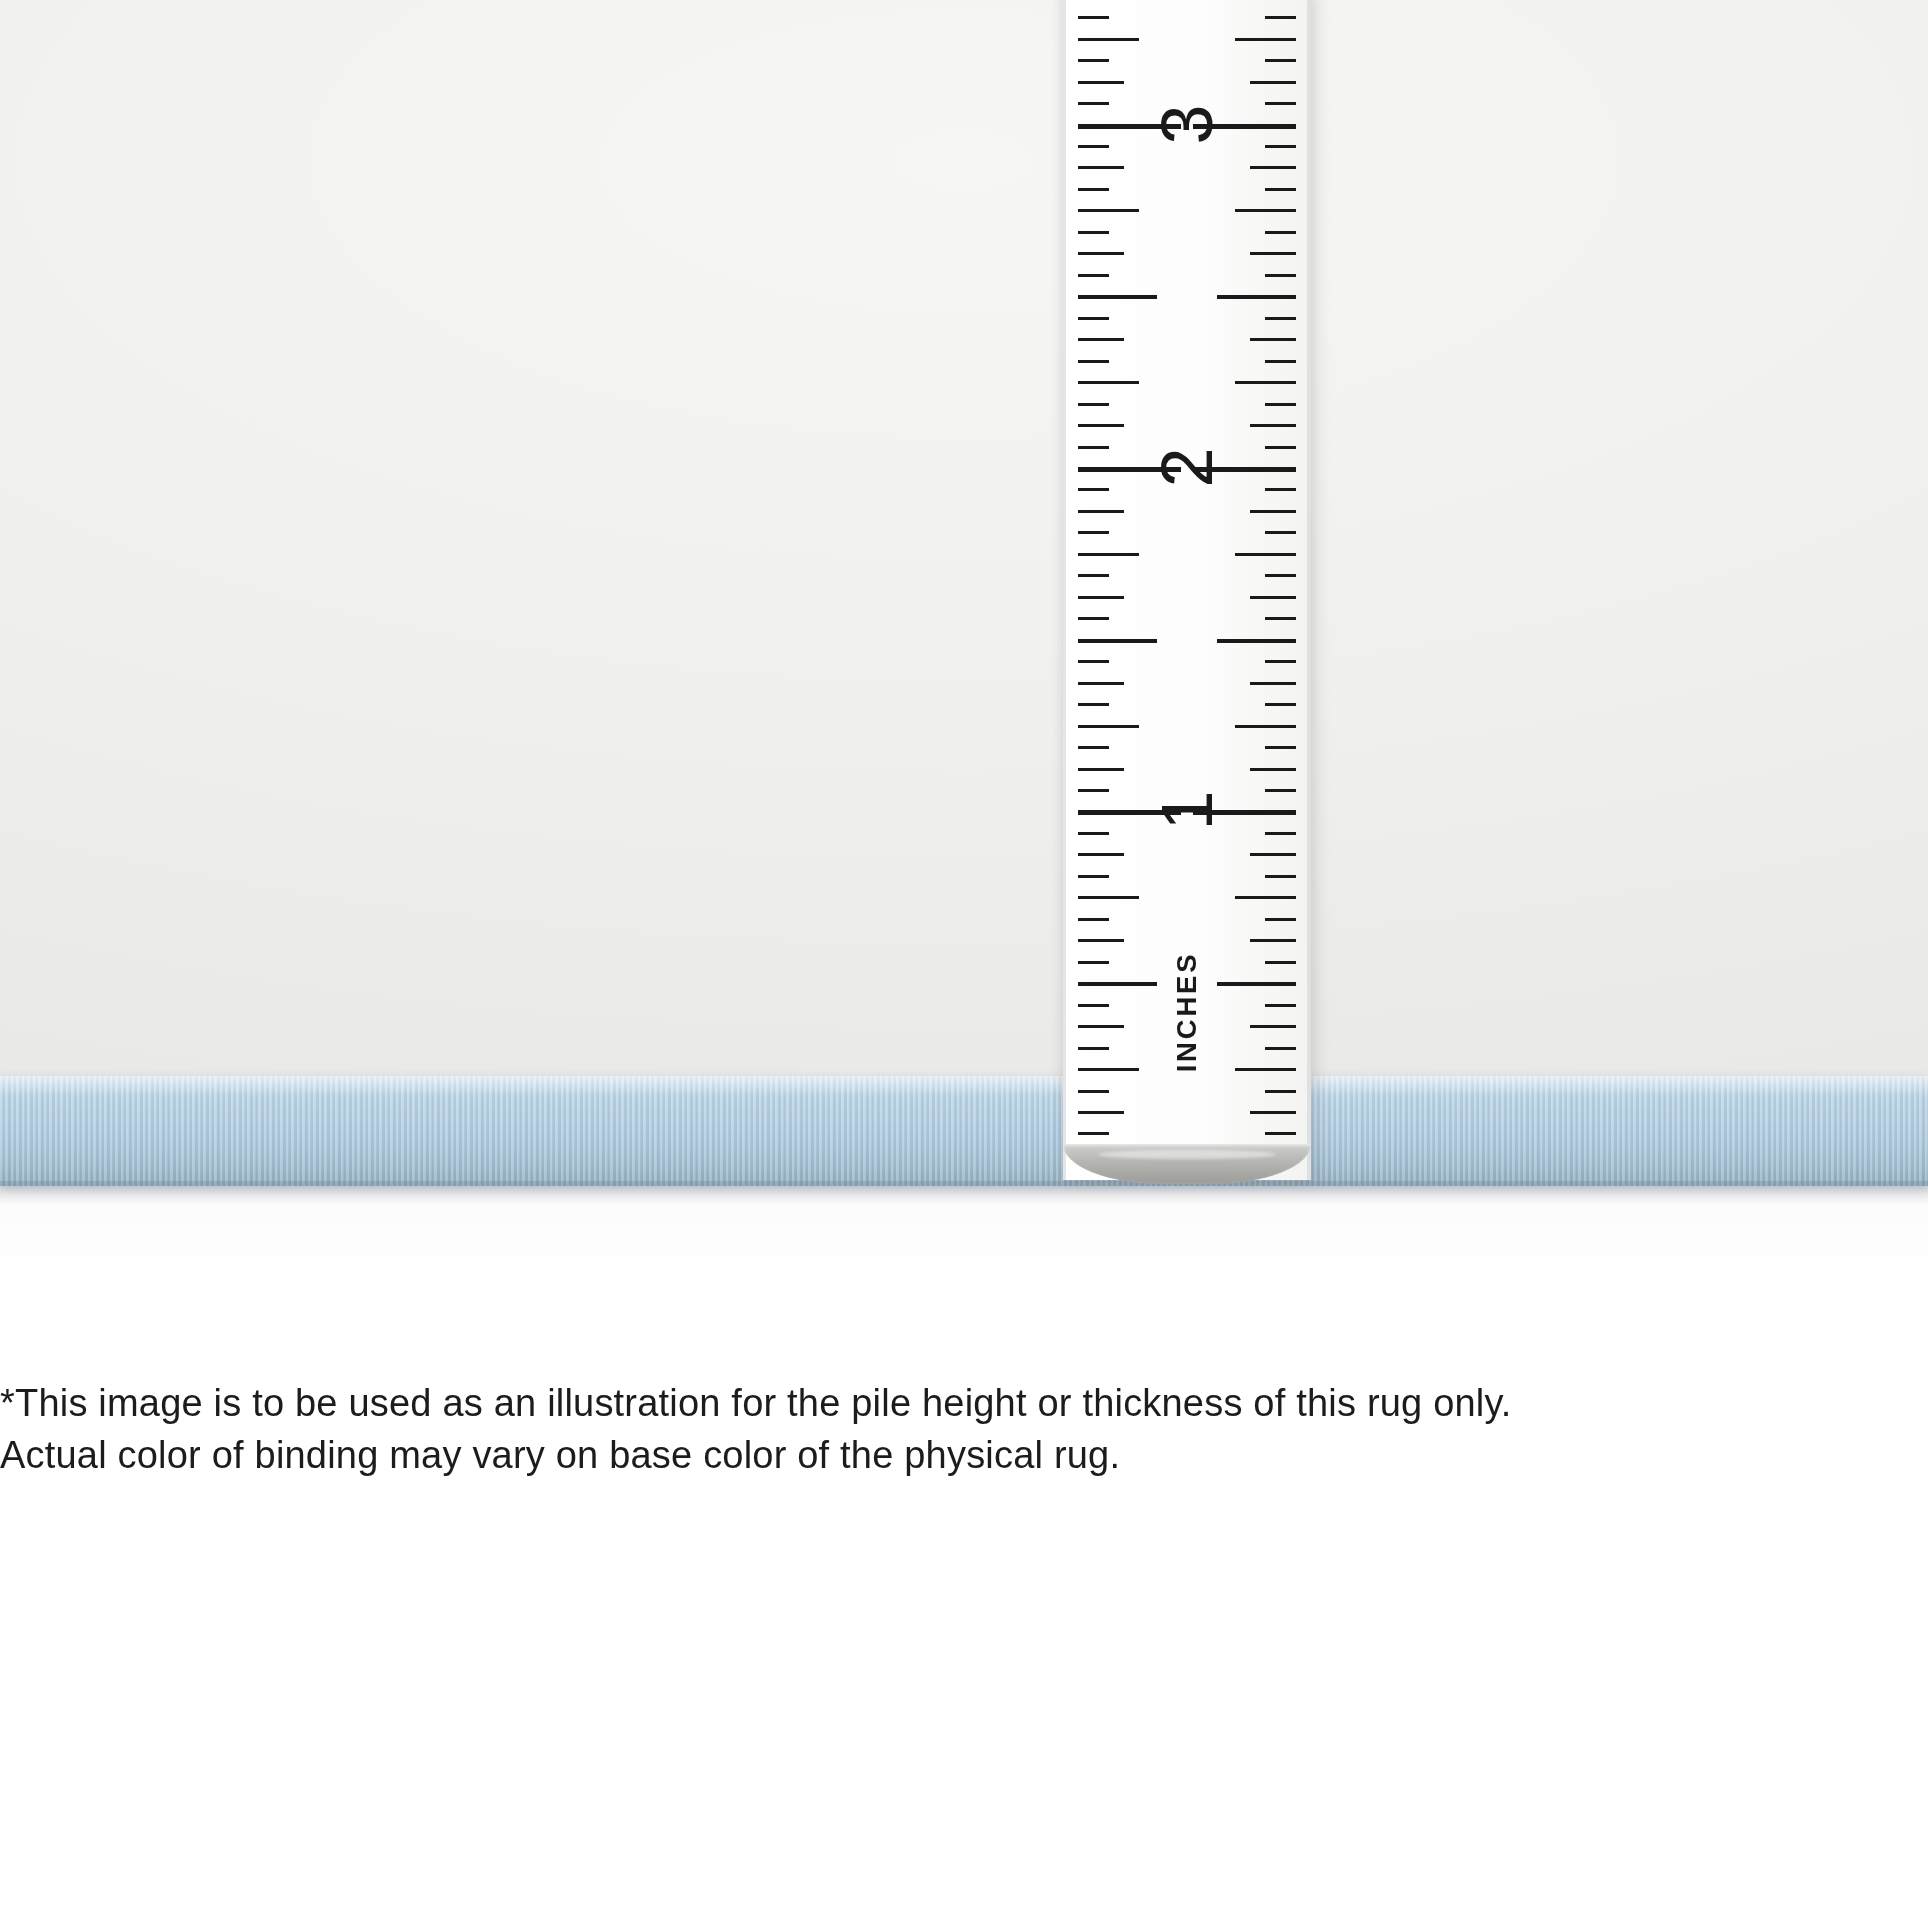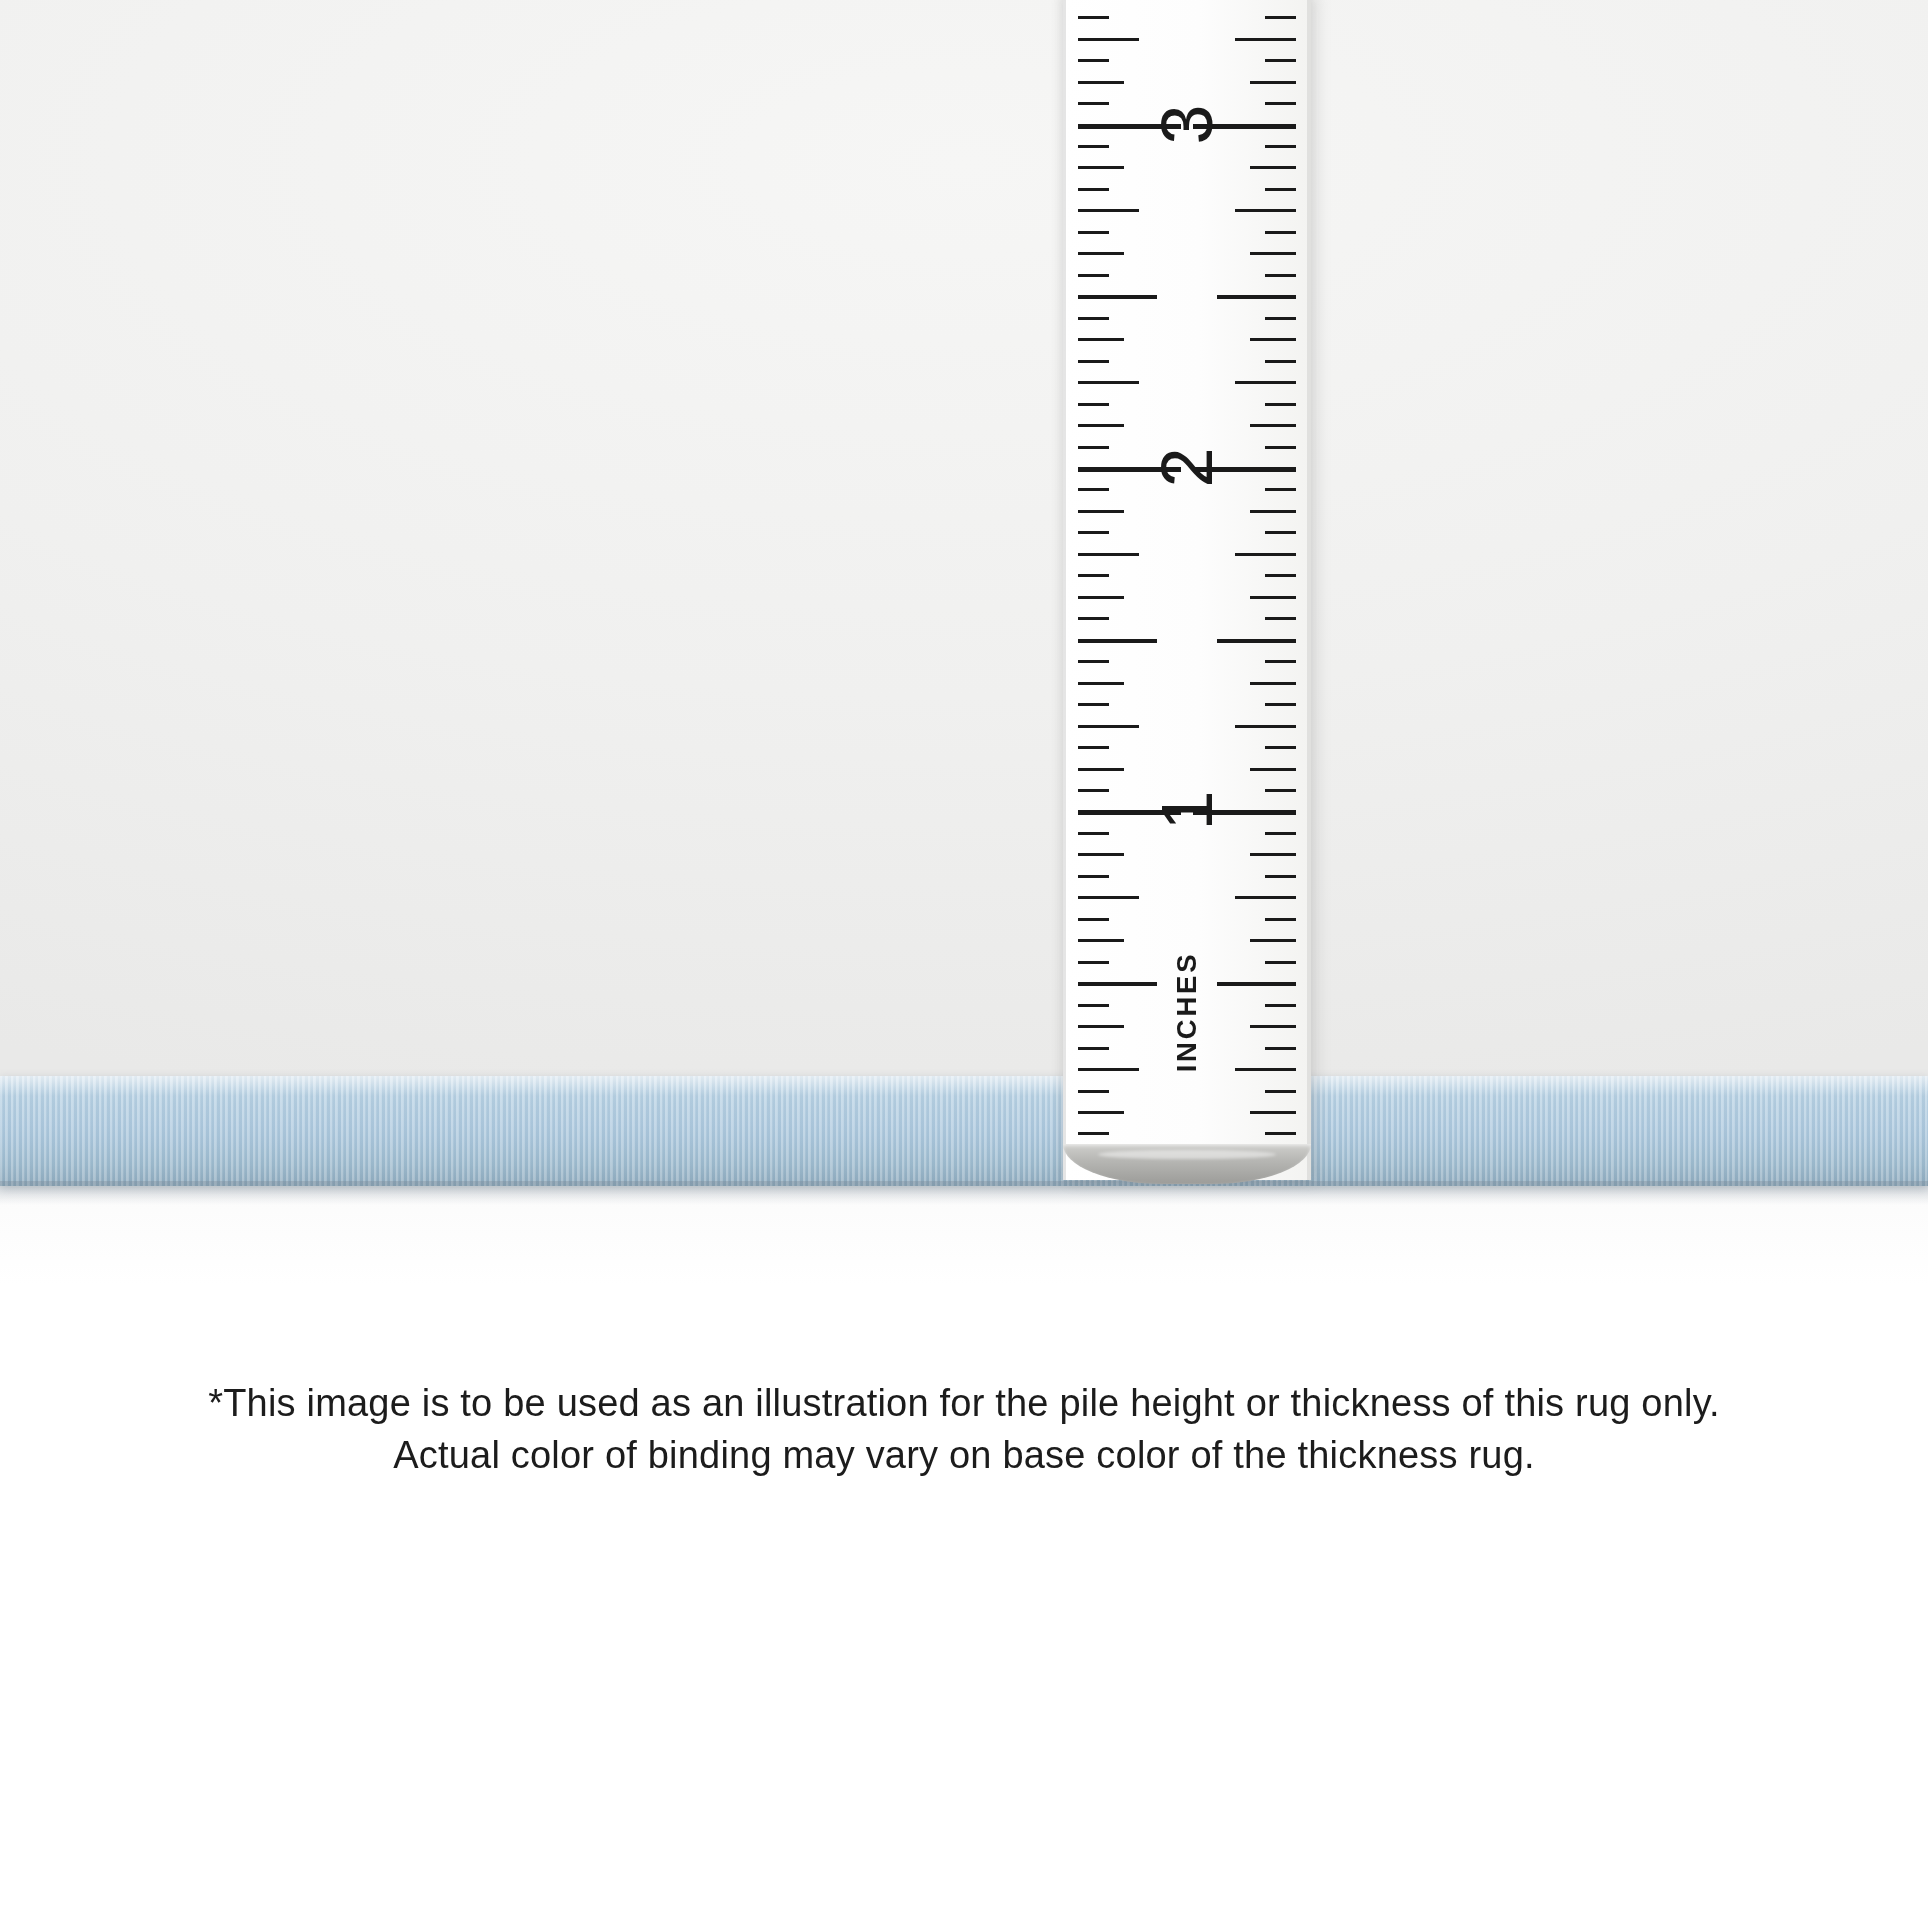--- a/index.html
+++ b/index.html
@@ -176,21 +176,21 @@
     color: #1a1a1a;
     letter-spacing: 2.8px;
   }
 
   
   .caption {
     position: absolute;
     left: 0;
     top: 1377px;
     width: 1928px;
-    text-align: center;
+    text-align: left;
     color: #1c1c1c;
     font-family: "Liberation Sans", sans-serif;
     font-size: 38px;
     line-height: 1.38;
     letter-spacing: 0.2px;
   }
   .caption .line { display: block; }
 </style>
 </head>
 <body>
@@ -322,17 +322,17 @@
           <div class="inch-label" style="top: 472px;">2</div>
           <div class="inch-label" style="top: 129px;">3</div>
         </div>
       <div class="unit-label" id="unit-label" style="top: 1017px;">INCHES</div>
     </div>
     <div class="ruler-tip"></div>
   </div>
 
   <div class="caption">
     <span class="line">*This image is to be used as an illustration for the pile height or thickness of this rug only.</span>
-    <span class="line">Actual color of binding may vary on base color of the thickness rug.</span>
+    <span class="line">Actual color of binding may vary on base color of the physical rug.</span>
   </div>
 
 </div>
 
 
 </body></html>

